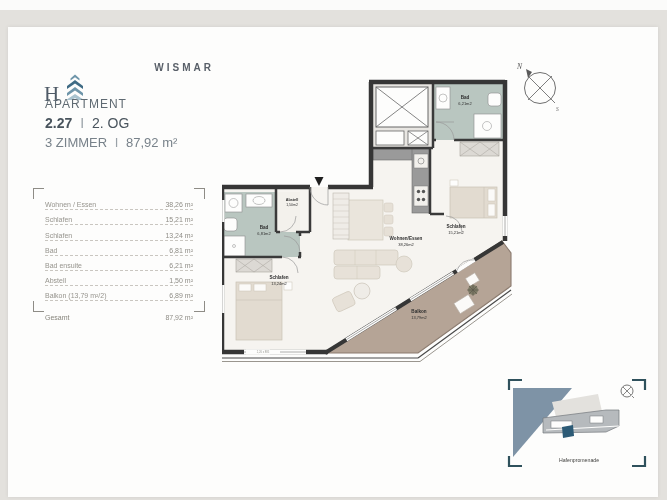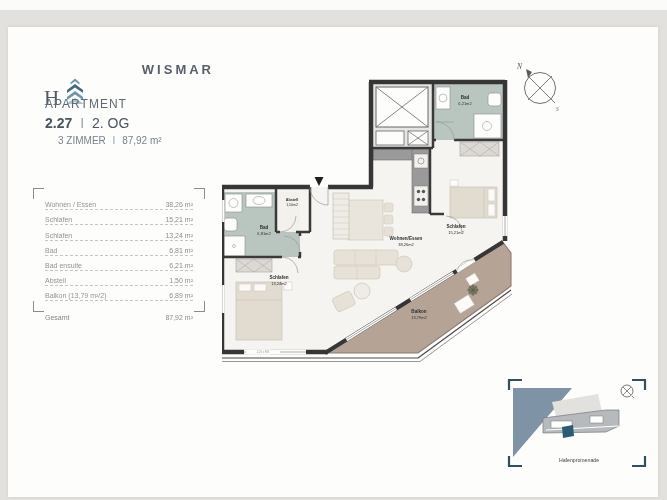--- a/index.html
+++ b/index.html
@@ -9,36 +9,36 @@
     font-family:"Liberation Sans", sans-serif;
   }
   .top-strip{position:absolute;left:0;top:0;width:667px;height:10px;background:#fbfbfa;}
   .page{
     position:absolute;left:8px;top:27px;width:650px;height:470px;
     background:#fdfdfc;box-shadow:0 0 4px rgba(0,0,0,0.08);
   }
   
   .brand{position:absolute;left:44px;top:62px;width:170px;}
   .brand-city{
-    text-align:right;font-size:13px;font-weight:bold;letter-spacing:3px;
+    text-align:right;font-size:10px;font-weight:bold;letter-spacing:3px;
     color:#596069;width:150px;margin-left:20px;
   }
   .brand-logo{
     display:flex;align-items:flex-end;margin-top:1px;
     font-family:"Liberation Serif", serif;font-size:21px;letter-spacing:4.5px;
     color:#4e5a66;
   }
   .brand-logo .glyph{display:inline-block;margin:0 1px 1px 1px;}
   
   .apt{position:absolute;left:45px;top:97px;color:#5c676f;}
   .apt-label{font-size:12px;letter-spacing:1px;color:#5f6a72;}
   .apt-line2{margin-top:4px;font-size:14px;color:#49545d;}
   .apt-line2 .num{font-weight:bold;}
   .apt-line2 .sep,.apt-line3 .sep{color:#9aa2a8;margin:0 4px;font-weight:normal;}
-  .apt-line3{margin-top:4px;font-size:10px;color:#78828a;margin-left:13px;}
+  .apt-line3{margin-top:4px;font-size:13px;color:#78828a;}
   
   .area-table{position:absolute;left:33px;top:188px;width:172px;height:124px;}
   .corner{position:absolute;width:10px;height:10px;}
   .corner.tl{left:0;top:0;border-left:1.5px solid #8e8c86;border-top:1.5px solid #8e8c86;}
   .corner.tr{right:0;top:0;border-right:1.5px solid #8e8c86;border-top:1.5px solid #8e8c86;}
   .corner.bl{left:0;bottom:0;border-left:1.5px solid #8e8c86;border-bottom:1.5px solid #8e8c86;}
   .corner.br{right:0;bottom:0;border-right:1.5px solid #8e8c86;border-bottom:1.5px solid #8e8c86;}
   .rows{position:absolute;left:12px;right:12px;top:7px;}
   .trow{
     display:flex;justify-content:space-between;align-items:flex-end;

